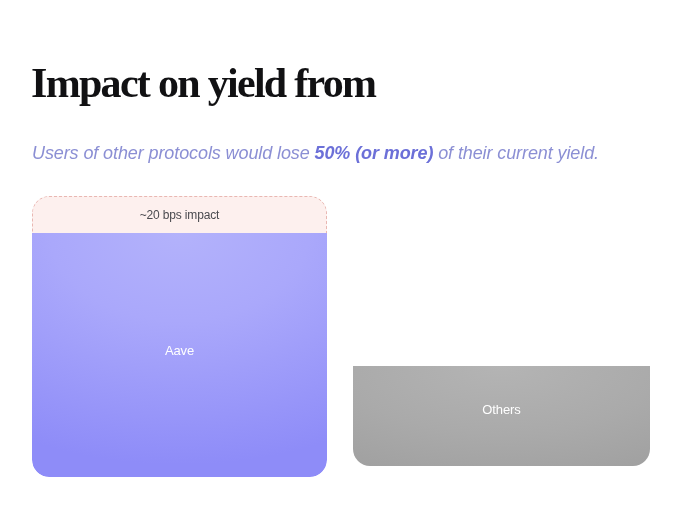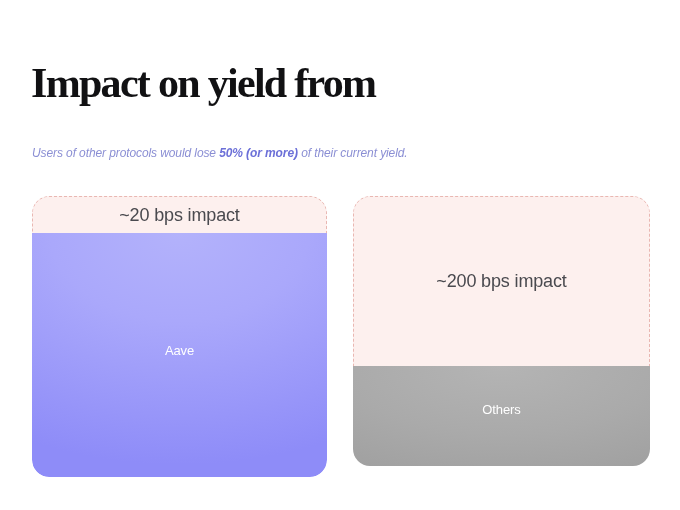--- a/index.html
+++ b/index.html
@@ -36,21 +36,21 @@
     font-weight: 700;
     letter-spacing: -1.7px;
     color: #111113;
     white-space: nowrap;
     margin-top: 32px;
   }
   .subtitle {
     position: absolute;
     left: 32px;
     top: 144px;
-    font-size: 12px;
+    font-size: 18px;
     line-height: 18px;
     font-style: italic;
     font-weight: 400;
     letter-spacing: -0.1px;
     color: #8b8fd4;
     white-space: nowrap;
   }
   .subtitle .accent {
     font-weight: 700;
     font-style: italic;
@@ -95,21 +95,21 @@
     display: flex;
     align-items: center;
     justify-content: center;
     border-top-left-radius: 17px;
     border-top-right-radius: 17px;
   }
   .card.left .impact-band  { height: 38px; }
   .card.right .impact-band { height: 171px; }
 
   .impact-label {
-    font-size: 18px;
+    font-size: 12px;
     font-weight: 400;
     letter-spacing: -0.15px;
     color: #4a4a4f;
   }
 
   
   .value-block {
     position: absolute;
     left: 0;
     width: 100%;
@@ -159,22 +159,19 @@
     <div class="card left">
       <div class="impact-band">
         <span class="impact-label">~20 bps impact</span>
       </div>
       <div class="value-block">
         <span class="value-label">Aave</span>
       </div>
     </div>
 
     <div class="card right">
-      <div class="impact-band">
-        <span class="impact-label">~200 bps impact</span>
-      </div>
       <div class="value-block">
         <span class="value-label">Others</span>
       </div>
     </div>
 
   </div>
 </div>
 
 </body></html>

